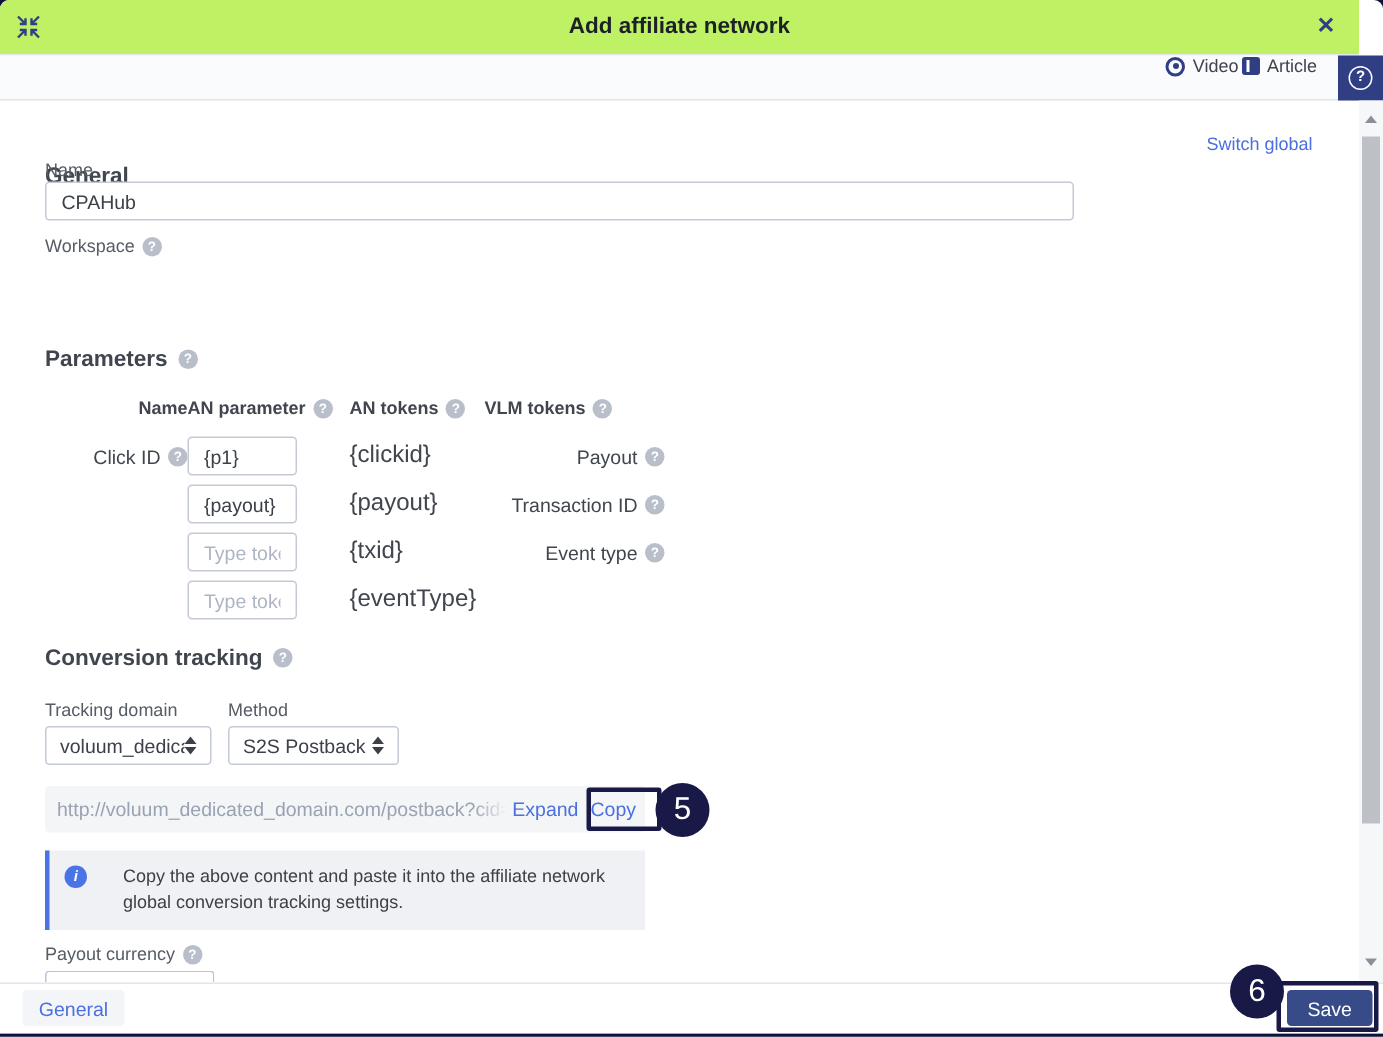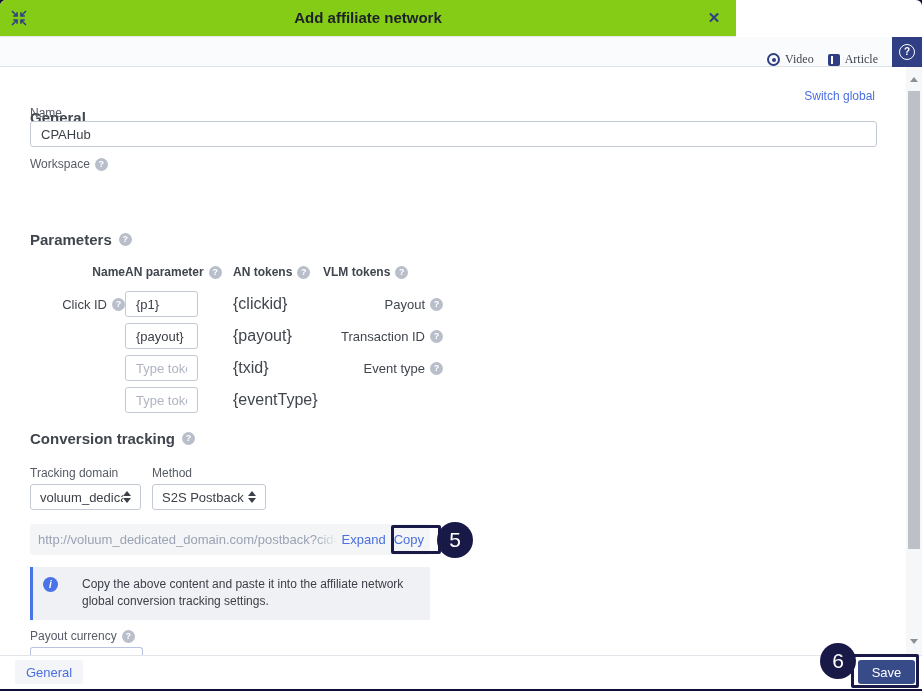--- a/index.html
+++ b/index.html
@@ -1,27 +1,27 @@
 <!DOCTYPE html>
 <html><head>
 <meta charset="utf-8">
 <style>
   * { margin:0; padding:0; box-sizing:border-box; }
   html,body { width:922px; height:691px; background:#10103a; font-family:"Liberation Sans", sans-serif; overflow:hidden; }
   .modal { position:relative; width:922px; height:689px; background:#ffffff; border-radius:6px 6px 0 0; overflow:hidden; }
 
   
-  .titlebar { position:absolute; left:0; top:0; width:736px; height:37px; background:#84cc16; border-bottom:1px solid #e6e8ec; }
+  .titlebar { position:absolute; left:0; top:0; width:906px; height:37px; background:#bef264; border-bottom:1px solid #e6e8ec; }
   .collapse-btn { position:absolute; left:10px; top:9px; width:18px; height:18px; cursor:pointer; }
   .modal-title { position:absolute; left:0; top:0; width:100%; height:37px; line-height:36px; text-align:center; font-size:15px; font-weight:700; color:#1d2026; }
   .close-btn { position:absolute; right:10px; top:0; width:24px; height:37px; line-height:36px; text-align:center; font-size:15px; font-weight:700; color:#303f84; cursor:pointer; }
 
   
   .toolbar { position:absolute; left:0; top:37px; width:922px; height:30px; background:#fafbfc; border-bottom:1px solid #dfe3e8; }
-  .toolbar-group { position:absolute; right:44px; top:0; height:30px; display:flex; align-items:flex-end; gap:14px;font-family:Liberation Serif, serif; }
+  .toolbar-group { position:absolute; right:44px; top:0; height:30px; display:flex; align-items:flex-start; gap:2px; }
   .tool-link { display:flex; align-items:center; gap:5px; font-size:12px; color:#3f444d; cursor:pointer; }
   .video-icon { width:13px; height:13px; border:2px solid #303f84; border-radius:50%; position:relative; }
   .video-icon::after { content:""; position:absolute; left:2.5px; top:2.5px; width:4px; height:4px; background:#303f84; border-radius:50%; }
   .article-icon { width:12px; height:12px; background:#303f84; border-radius:2px; position:relative; }
   .article-icon::after { content:""; position:absolute; left:3px; top:2px; width:2px; height:8px; background:#ffffff; }
   .help-btn { position:absolute; right:0; top:0; width:30px; height:30px; background:#303f84; display:flex; align-items:center; justify-content:center; cursor:pointer; }
   .help-btn .q { width:16px; height:16px; border:1.5px solid #ffffff; border-radius:50%; color:#ffffff; font-size:10px; font-weight:700; text-align:center; line-height:14px; }
 
   
   .scrollbar { position:absolute; left:906px; top:67px; width:16px; height:588px; background:#f6f7f8; }
@@ -122,21 +122,21 @@
   </div>
 
   <div class="section-heading" style="left:30px; top:81px;margin-top:28px;">
     <span>General</span>
   </div>
   <a class="link" style="position:absolute; right:47px; top:89px;">Switch global</a>
 
   <div class="field-label" style="left:30px; top:106px;">
     <span>Name</span>
   </div>
-  <input class="text-input" style="left: 30px; top: 121px; width: 847px;" value="CPAHub">
+  <input class="text-input" style="left: 30px; top: 121px; width: 686px;" value="CPAHub">
 
   <div class="field-label" style="left:30px; top:157px;">
     <span>Workspace</span>
     <span class="help-icon">?</span>
   </div>
 
   <div class="section-heading" style="left:30px; top:231px;">
     <span>Parameters</span>
     <span class="help-icon">?</span>
   </div>

